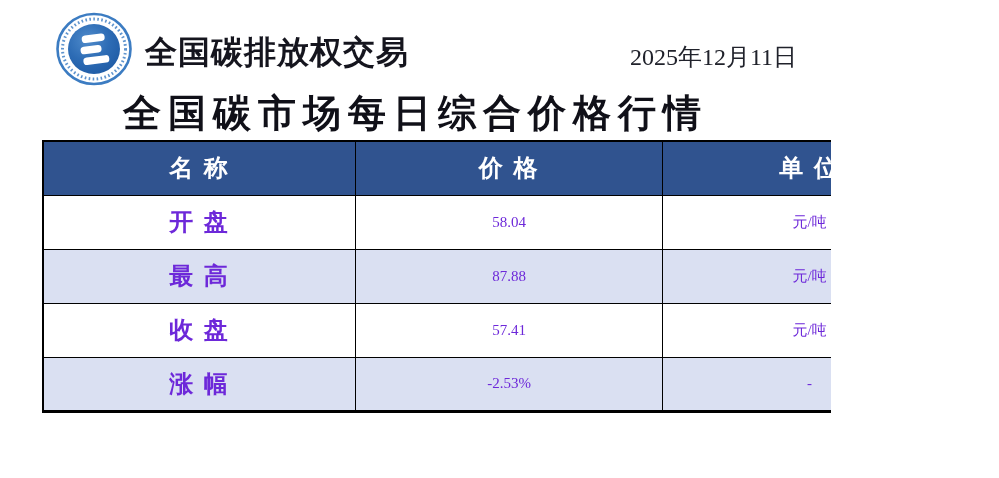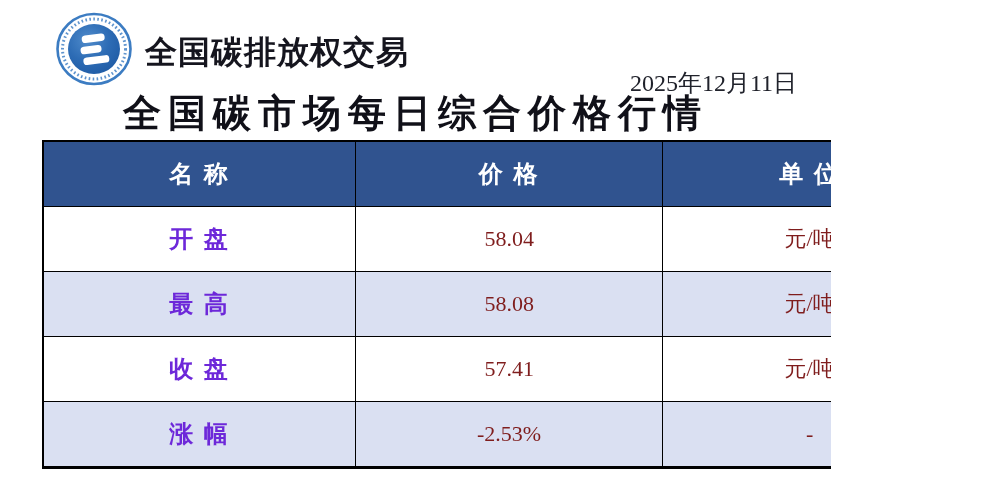--- a/index.html
+++ b/index.html
@@ -34,21 +34,20 @@
     letter-spacing: 1px;
     white-space: nowrap;
   }
   .issue-date {
     position: absolute;
     right: 34px; top: 41px;
     font-family: "Liberation Serif", "DejaVu Serif", serif;
     font-size: 24px;
     color: #20222b;
     white-space: nowrap;
-    margin-top: 26px;
   }
 
   
   .doc-title {
     position: absolute;
     left: 0; right: 0;
     top: 88px;
     text-align: center;
     font-size: 38px;
     font-weight: bold;
@@ -69,42 +68,42 @@
   }
   .price-table col.c1 { width: 34.2%; }
   .price-table col.c2 { width: 33.6%; }
   .price-table col.c3 { width: 32.2%; }
 
   .price-table th, .price-table td {
     border: 1px solid #000;
     height: 54px;
     text-align: center;
     vertical-align: middle;
-    padding: 16px;
+    padding: 4px;
   }
   .price-table thead th {
     background: #30538F;
     color: #ffffff;
     font-size: 24px;
     font-weight: bold;
     letter-spacing: 2px;
   }
   .price-table tbody tr:nth-child(even) td { background: #DAE0F2; }
   .price-table tbody tr:nth-child(odd)  td { background: #ffffff; }
 
   td.name-cell {
     font-size: 24px;
     font-weight: bold;
     color: #6d28d9;
     letter-spacing: 2px;
   }
   td.price-cell, td.unit-cell {
     font-family: "Liberation Serif", "DejaVu Serif", serif;
-    font-size: 22px;
-    color: #7f1d1d;
+    font-size: 15px;
+    color: #6d28d9;
   }
 </style>
 </head>
 <body>
 
 <div class="page">
 
   <div class="masthead">
 
     <svg class="logo" viewBox="0 0 78 74" aria-hidden="true">
@@ -146,21 +145,21 @@
       </tr>
     </thead>
     <tbody>
       <tr>
         <td class="name-cell">开  盘</td>
         <td class="price-cell">58.04</td>
         <td class="unit-cell">元/吨</td>
       </tr>
       <tr>
         <td class="name-cell">最  高</td>
-        <td class="price-cell">58.08</td>
+        <td class="price-cell">87.88</td>
         <td class="unit-cell">元/吨</td>
       </tr>
       <tr>
         <td class="name-cell">收  盘</td>
         <td class="price-cell">57.41</td>
         <td class="unit-cell">元/吨</td>
       </tr>
       <tr>
         <td class="name-cell">涨  幅</td>
         <td class="price-cell">-2.53%</td>

